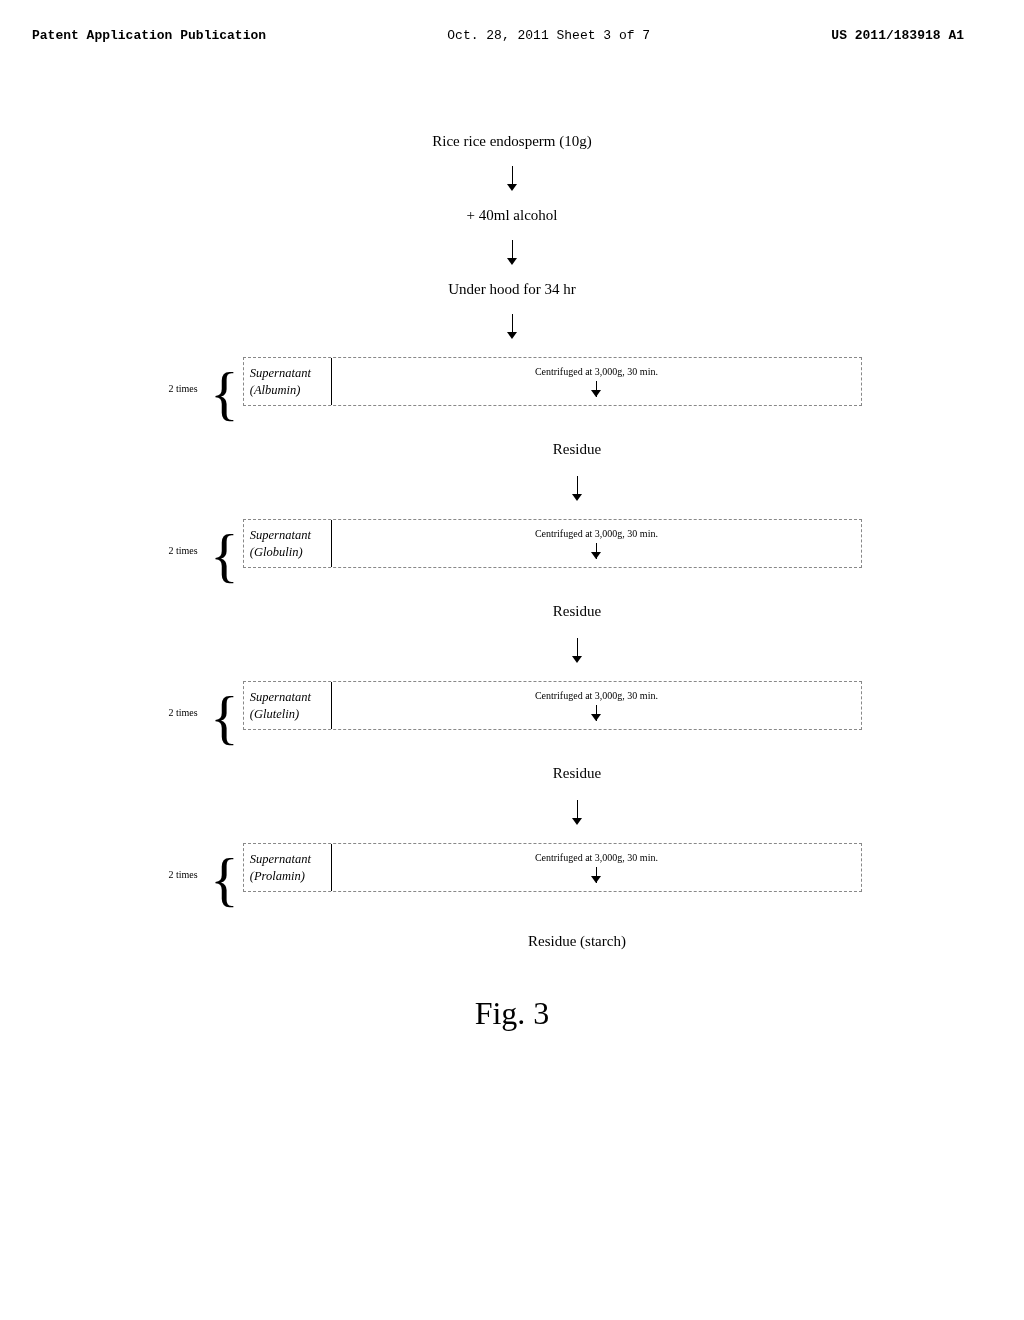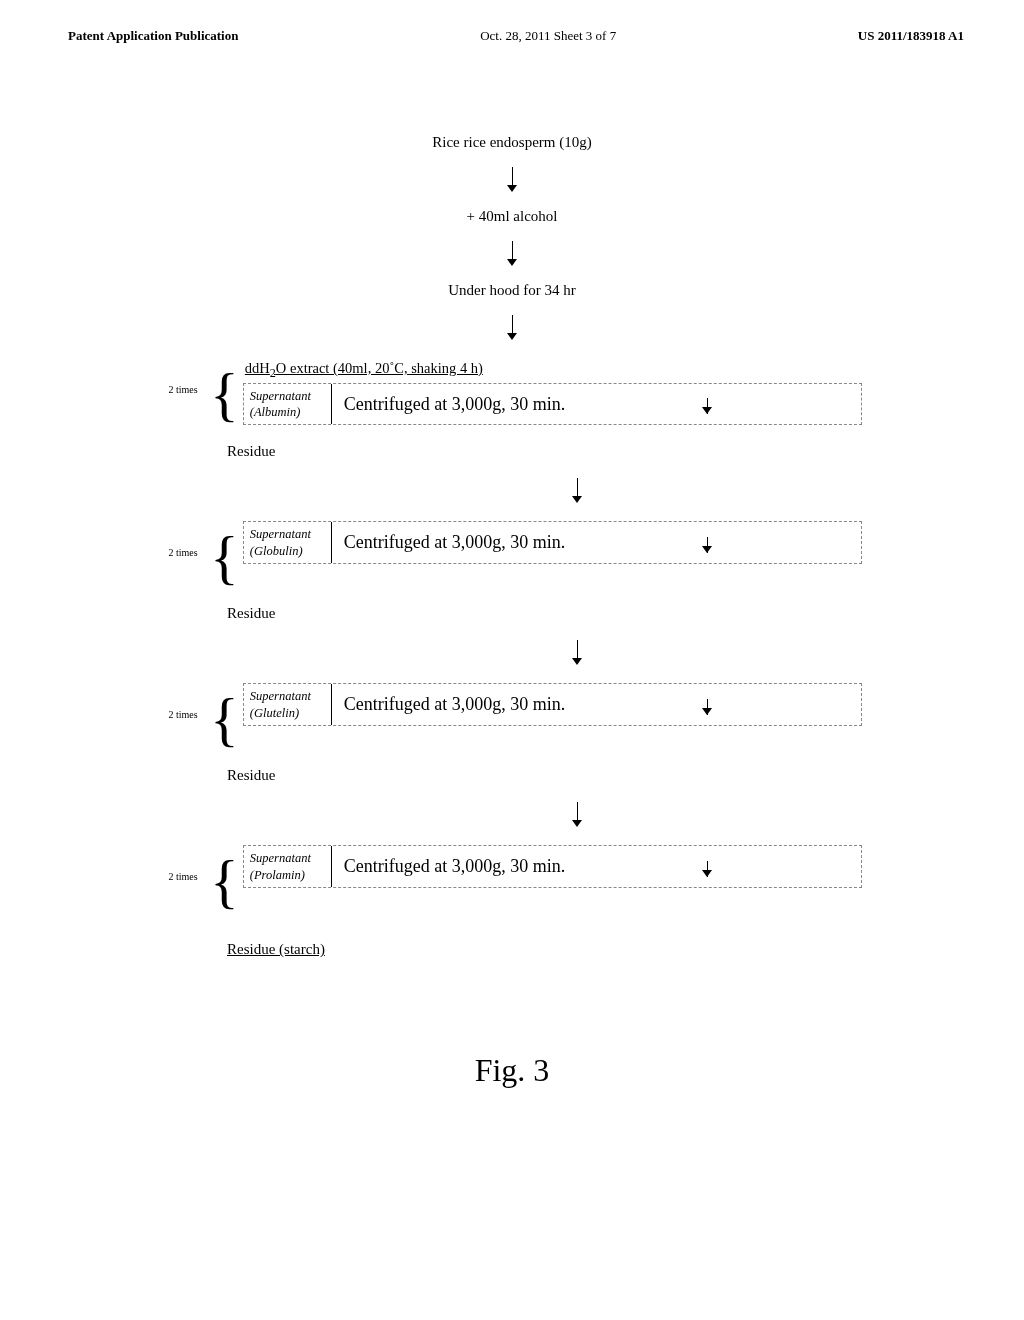--- a/index.html
+++ b/index.html
@@ -8,23 +8,24 @@
       font-family: 'Times New Roman', Times, serif;
       width: 1024px;
       min-height: 1320px;
       position: relative;
       color: #000;
     }
 
     .header {
       display: flex;
       justify-content: space-between;
-      padding: 28px 60px 10px 68px;
+      padding: 28px 60px 10px 32px;
       font-size: 13px;
       font-weight: bold;
+      font-family: Liberation Mono, monospace;
     }
 
     .header-left { font-weight: bold; }
     .header-center { font-weight: normal; }
     .header-right { font-weight: bold; }
 
     .page-content {
       display: flex;
       flex-direction: column;
       align-items: center;
@@ -102,26 +103,26 @@
       max-width: 88px;
       display: flex;
       flex-direction: column;
       justify-content: center;
       font-style: italic;
       line-height: 1.3;
     }
 
     .centrifuge-area {
       display: flex;
-      flex-direction: row;
+      flex-direction: column;
       align-items: center;
       justify-content: center;
       flex: 1;
       padding: 8px 12px;
-      font-size: 18px;
+      font-size: 10px;
       position: relative;
     }
 
     .centrifuge-arrow {
       width: 1px;
       height: 16px;
       background: #000;
       position: relative;
       margin: 4px auto 0 auto;
     }
@@ -130,28 +131,28 @@
       position: absolute;
       bottom: 0;
       left: 50%;
       transform: translateX(-50%);
       border-left: 5px solid transparent;
       border-right: 5px solid transparent;
       border-top: 7px solid #000;
     }
 
     .residue-text {
-      text-align: left;
+      text-align: center;
       font-size: 15px;
       margin: 2px 0;
     }
 
     .fig-label {
       font-size: 32px;
-      margin-top: 92px;
+      margin-top: 43px;
       text-align: center;
     }
 
     .full-arrow {
       display: flex;
       flex-direction: column;
       align-items: center;
       margin: 0;
     }
     .arrow-line {
@@ -194,21 +195,20 @@
     <div class="node-text">Under hood for 34 hr</div>
     <div class="full-arrow">
       <div class="arrow-line"></div>
       <div class="arrow-head"></div>
     </div>
 
     <div class="extract-block">
       <div class="times-label">2 times</div>
       <div class="brace">{</div>
       <div class="extract-inner">
-        <div class="extract-title">ddH<sub>2</sub>O extract (40ml, 20˚C, shaking 4 h)</div>
         <div class="extract-row">
           <div class="supernatant-box">
             Supernatant<br>(Albumin)
           </div>
           <div class="centrifuge-area">
             <div>Centrifuged at 3,000g, 30 min.</div>
             <div class="centrifuge-arrow"></div>
           </div>
         </div>
       </div>
@@ -279,20 +279,20 @@
             Supernatant<br>(Prolamin)
           </div>
           <div class="centrifuge-area">
             <div>Centrifuged at 3,000g, 30 min.</div>
             <div class="centrifuge-arrow"></div>
           </div>
         </div>
       </div>
     </div>
 
-    <div style="text-align:center; width:100%; margin-left: 130px; margin-top: 12px; text-decoration: underline;">
+    <div style="text-align:center; width:100%; margin-left: 130px; margin-top: 6px;">
       <div class="residue-text">Residue (starch)</div>
     </div>
 
   </div>
 
   <div class="fig-label">Fig. 3</div>
 </div>
 
 </body></html>

